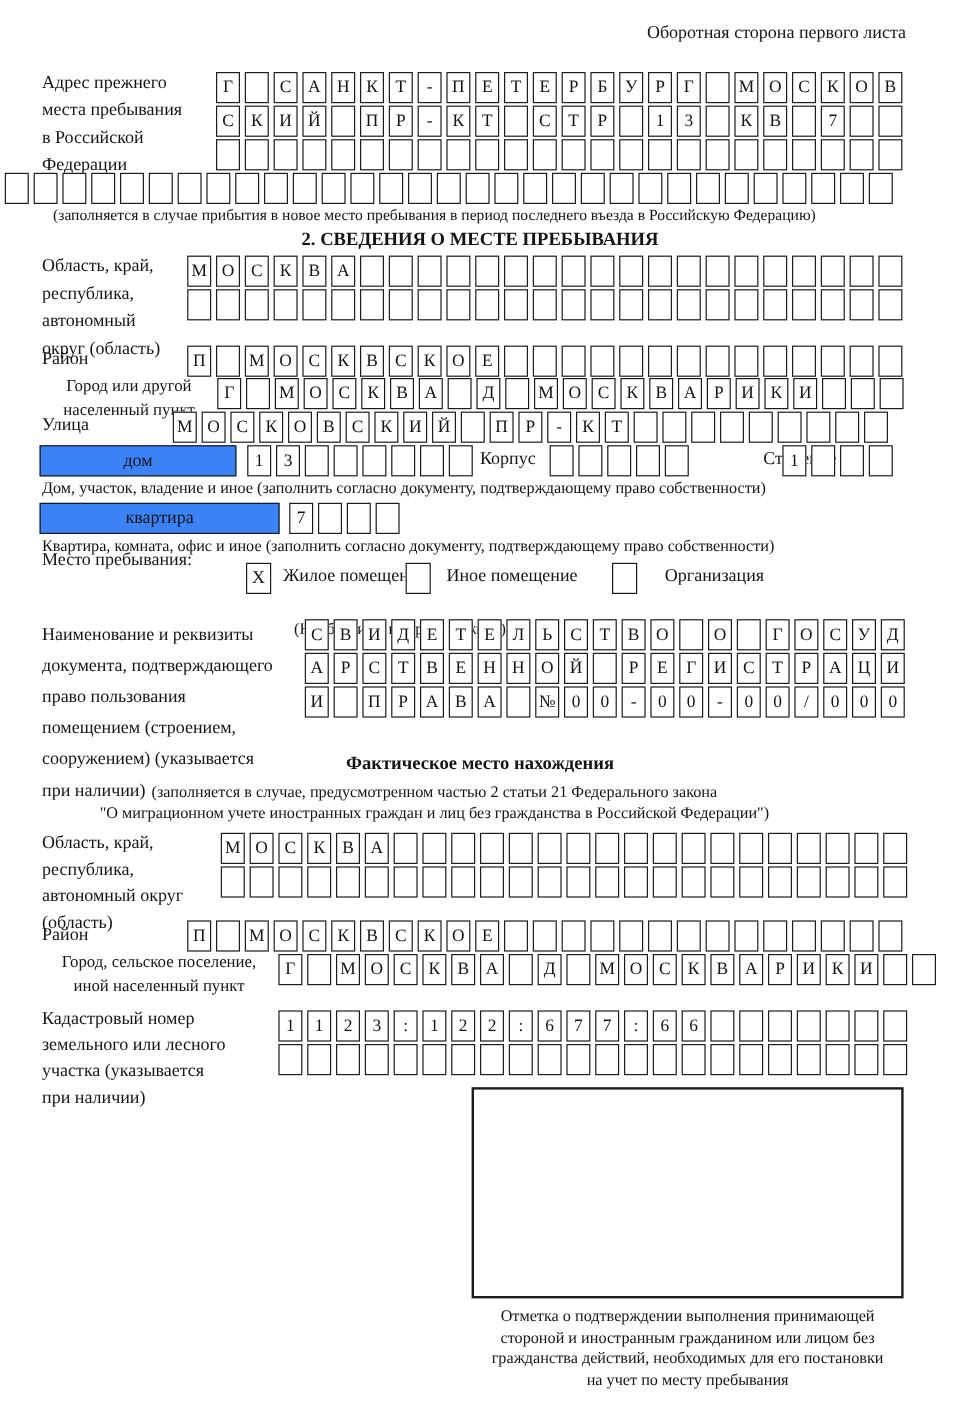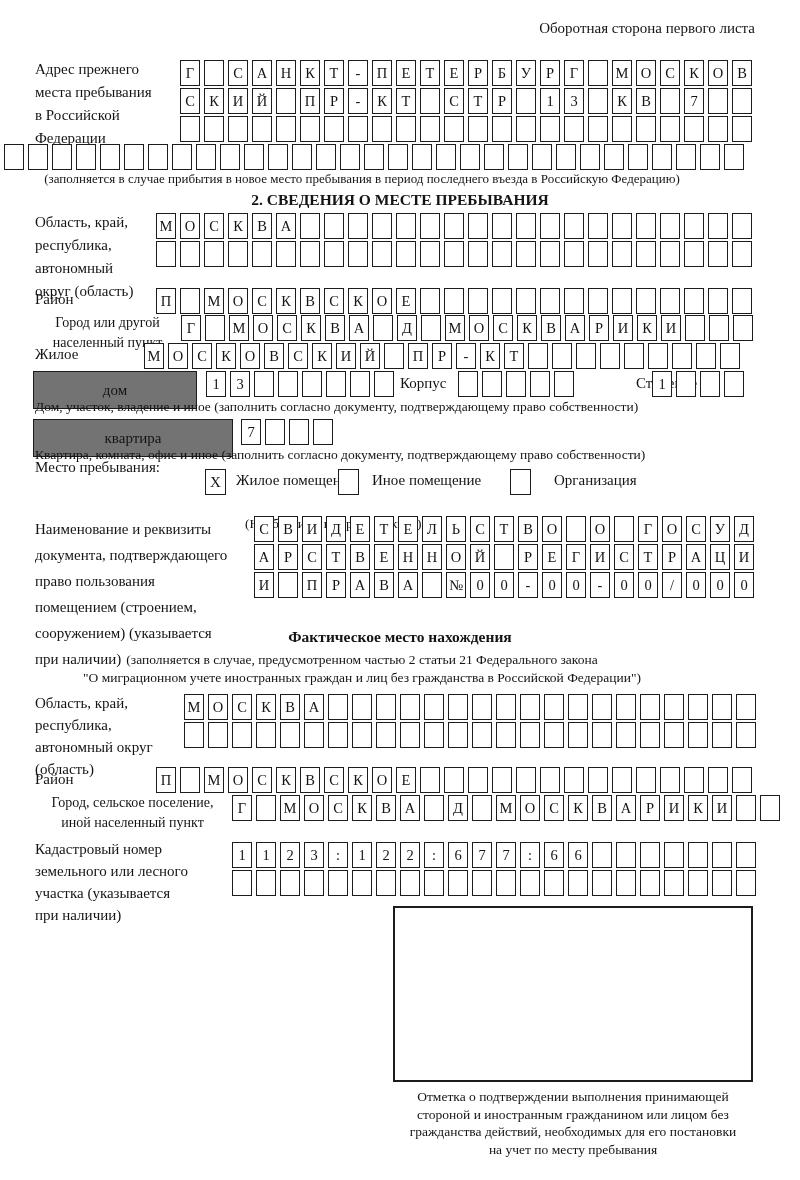--- a/index.html
+++ b/index.html
@@ -14,22 +14,22 @@
   .title{font-weight:bold;font-size:15.5px;text-align:center;width:800px;left:0;}
   .center{text-align:center;width:724px;left:0;}
   .cellrow{position:absolute;display:flex;gap:4px;}
   .cell{
     flex:0 0 20px;width:20px;height:26px;box-sizing:border-box;
     border:1.5px solid #1c1c1c;background:#fff;
     display:flex;align-items:center;justify-content:center;
     font-size:14.5px;
   }
   .widebox{
-    position:absolute;height:38px;box-sizing:border-box;border:1.6px solid #1c1c1c;
-    display:flex;align-items:center;justify-content:center;font-size:15px;background:#737373;
+    position:absolute;height:26px;box-sizing:border-box;border:1.6px solid #1c1c1c;
+    display:flex;align-items:center;justify-content:center;font-size:15px;background:#3b82f6;
   }
   .checkbox{
     position:absolute;width:21px;height:26px;box-sizing:border-box;border:1.6px solid #1c1c1c;
     display:flex;align-items:center;justify-content:center;font-size:15px;background:#fff;
   }
   .inline-label{position:absolute;font-size:15px;}
   .stampbox{position:absolute;box-sizing:border-box;border:2px solid #1c1c1c;background:#fff;}
   .stampnote{font-size:13.5px;line-height:17.5px;text-align:center;white-space:pre-line;}
 </style>
 </head>
@@ -266,21 +266,21 @@
     <div class="cell">А</div>
     <div class="cell">Р</div>
     <div class="cell">И</div>
     <div class="cell">К</div>
     <div class="cell">И</div>
     <div class="cell"></div>
     <div class="cell"></div>
     <div class="cell"></div>
   </div>
 
-<div class="abs label" style="left:35px;top:343px;">Жилое</div>
+<div class="abs label" style="left:35px;top:343px;">Улица</div>
 <div class="cellrow" style="left:144px;top:343px;">
     <div class="cell">М</div>
     <div class="cell">О</div>
     <div class="cell">С</div>
     <div class="cell">К</div>
     <div class="cell">О</div>
     <div class="cell">В</div>
     <div class="cell">С</div>
     <div class="cell">К</div>
     <div class="cell">И</div>

